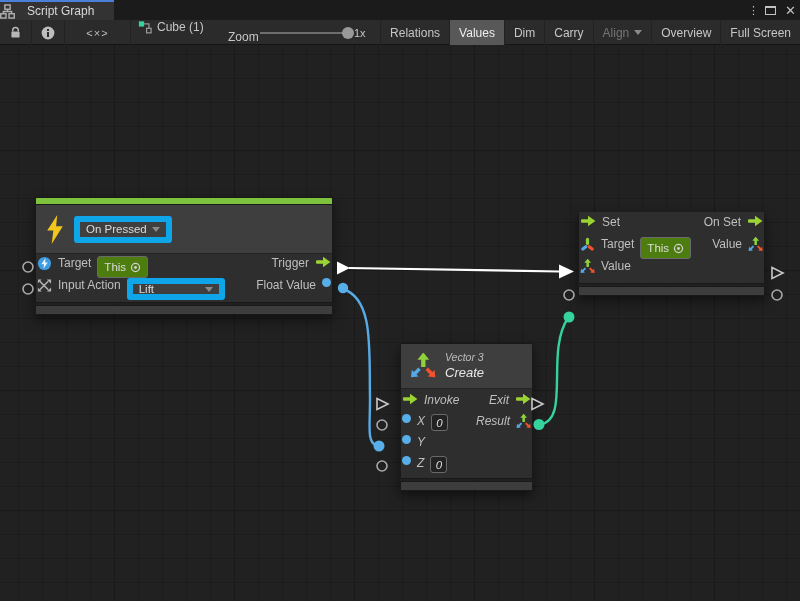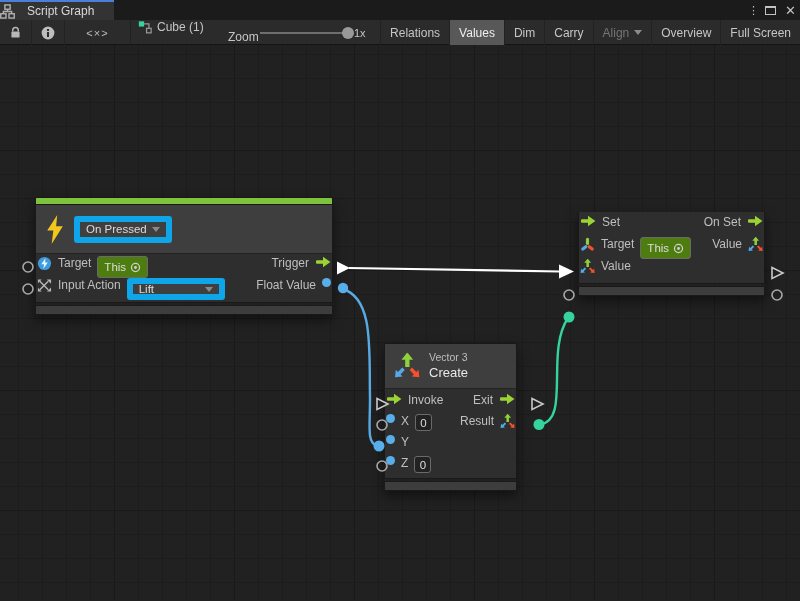--- a/index.html
+++ b/index.html
@@ -290,21 +290,21 @@
       <div class="row" style="height:22px;">
         <svg class="pg" width="15" height="15">
             <use href="#i-vector"></use>
           </svg>
         <span class="lbl">Value</span>
       </div>
     </div>
     <div class="node-footer"></div>
   </div>
 
-  <div class="node" style="left:384px; top:343px; width:133px;">
+  <div class="node" style="left:400px; top:343px; width:133px;font-style:italic;">
     <div class="node-header" style="height:46px; border-radius:2px 2px 0 0;">
       <svg class="pg" width="26" height="26">
           <use href="#i-vector"></use>
         </svg>
       <div>
         <div class="ht-small">Vector 3</div>
         <div class="ht-big">Create</div>
       </div>
     </div>
     <div class="node-block" style="border-top:none; padding:4px 0; height:90px;">

